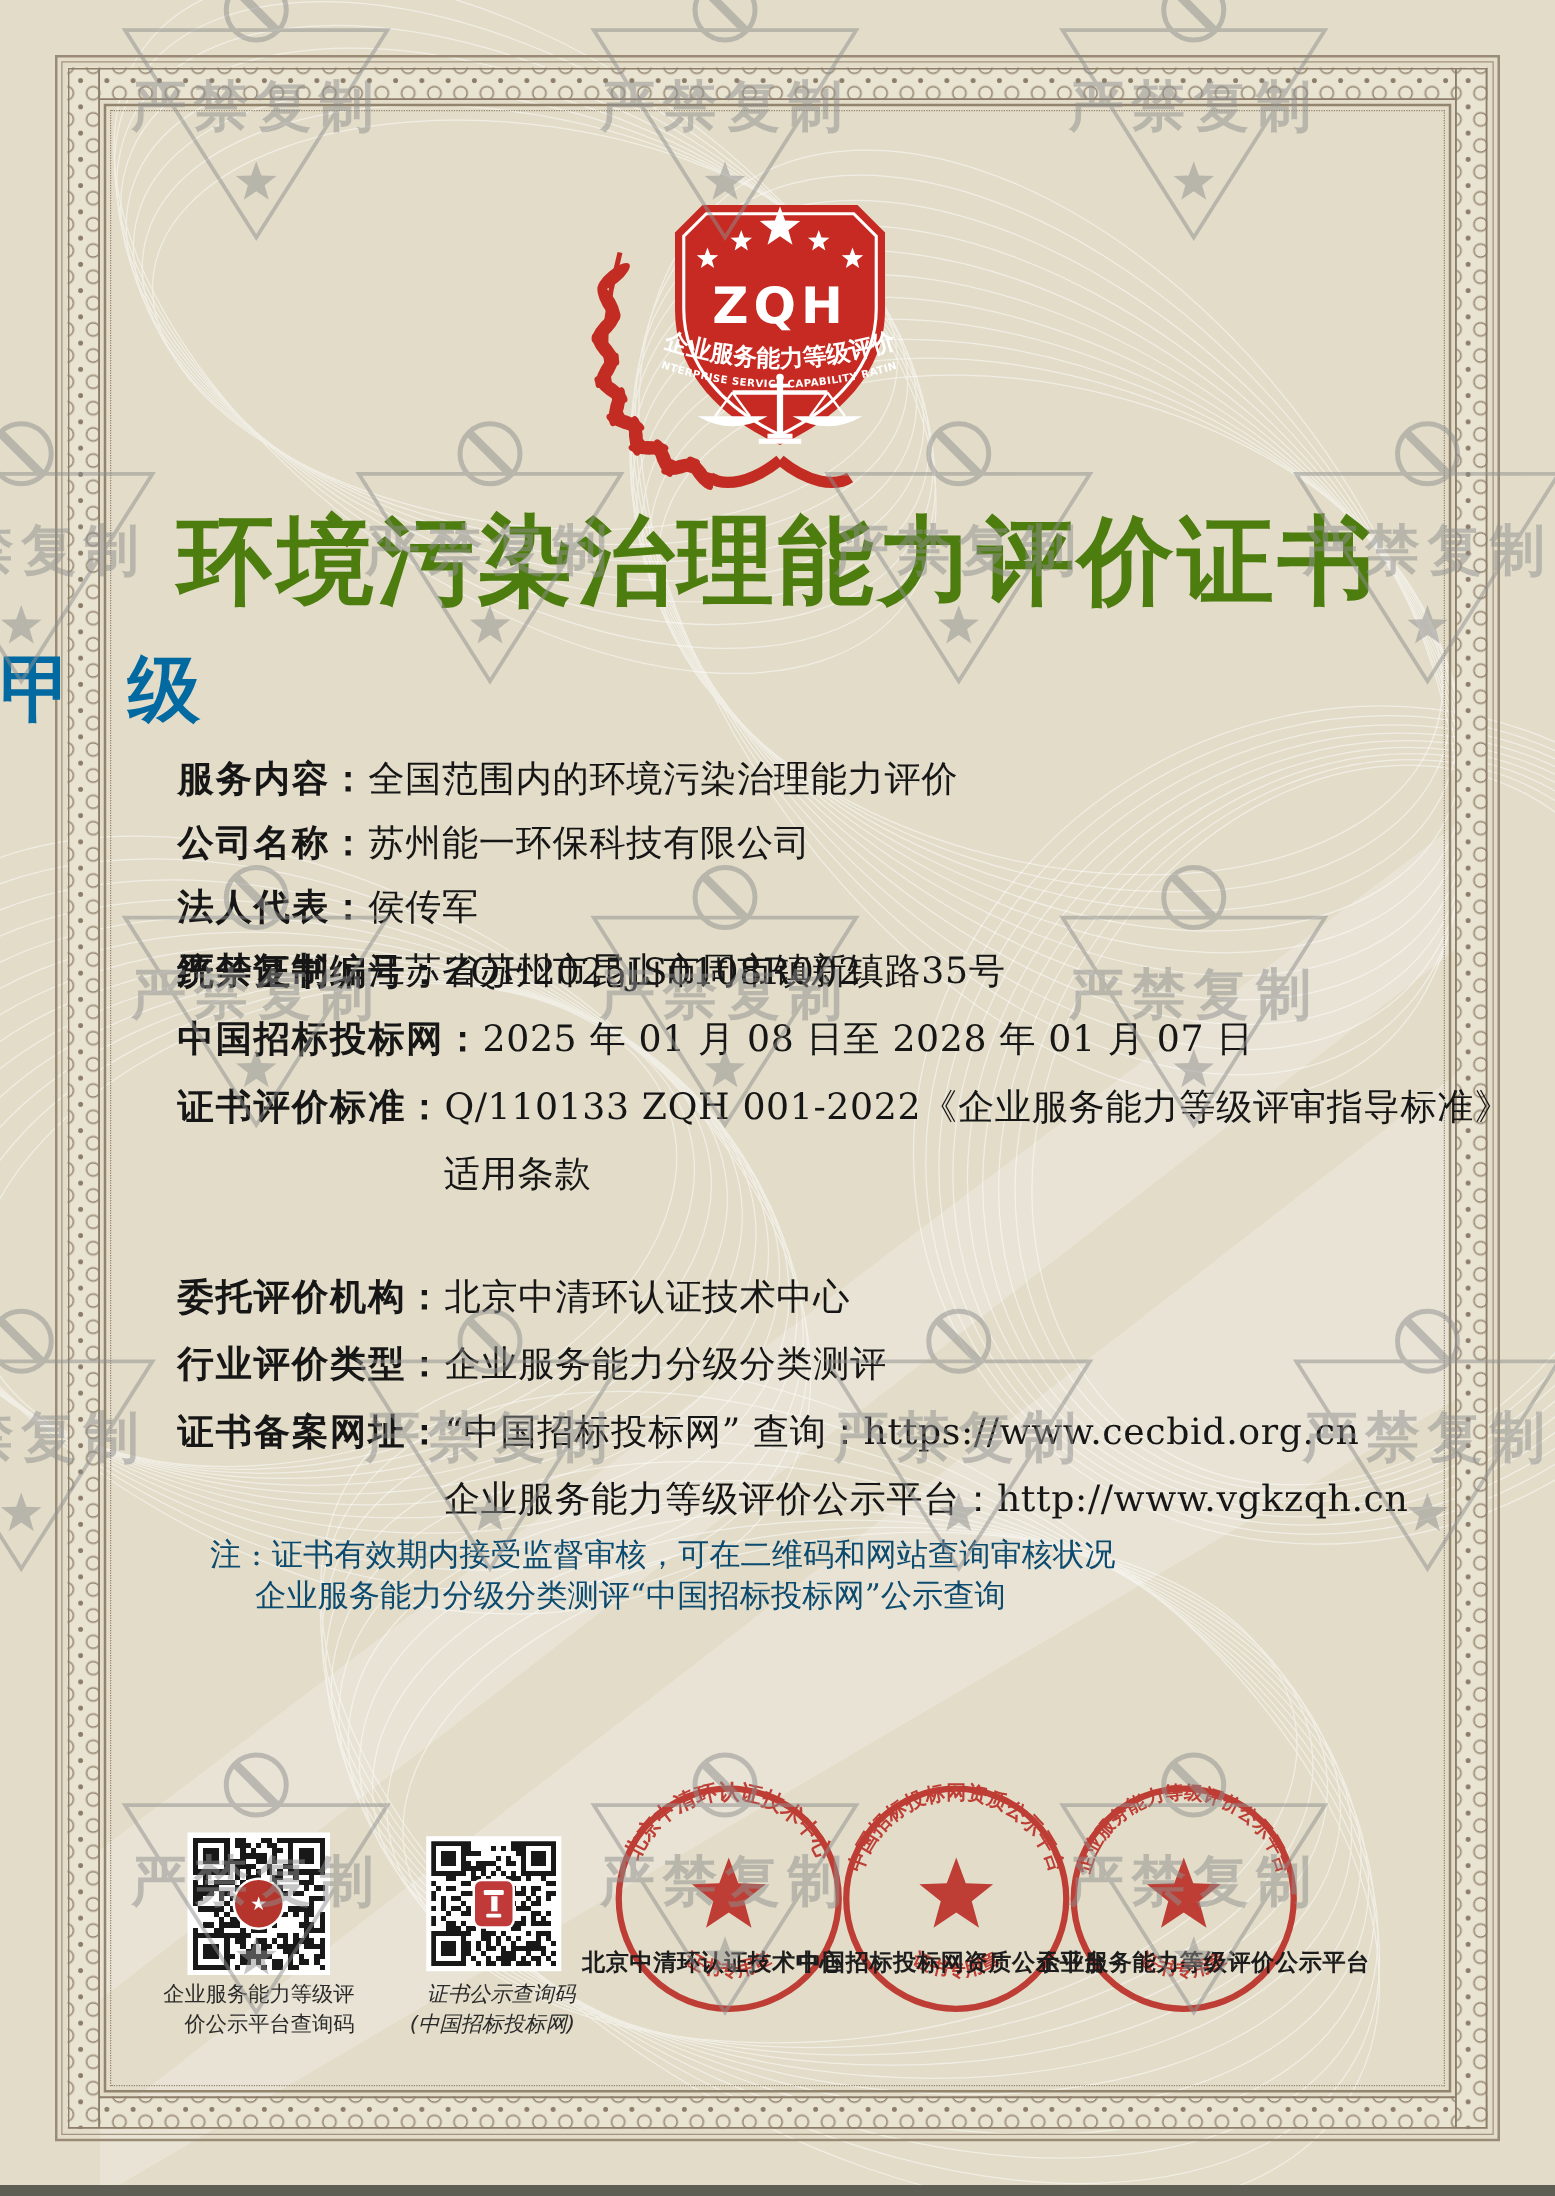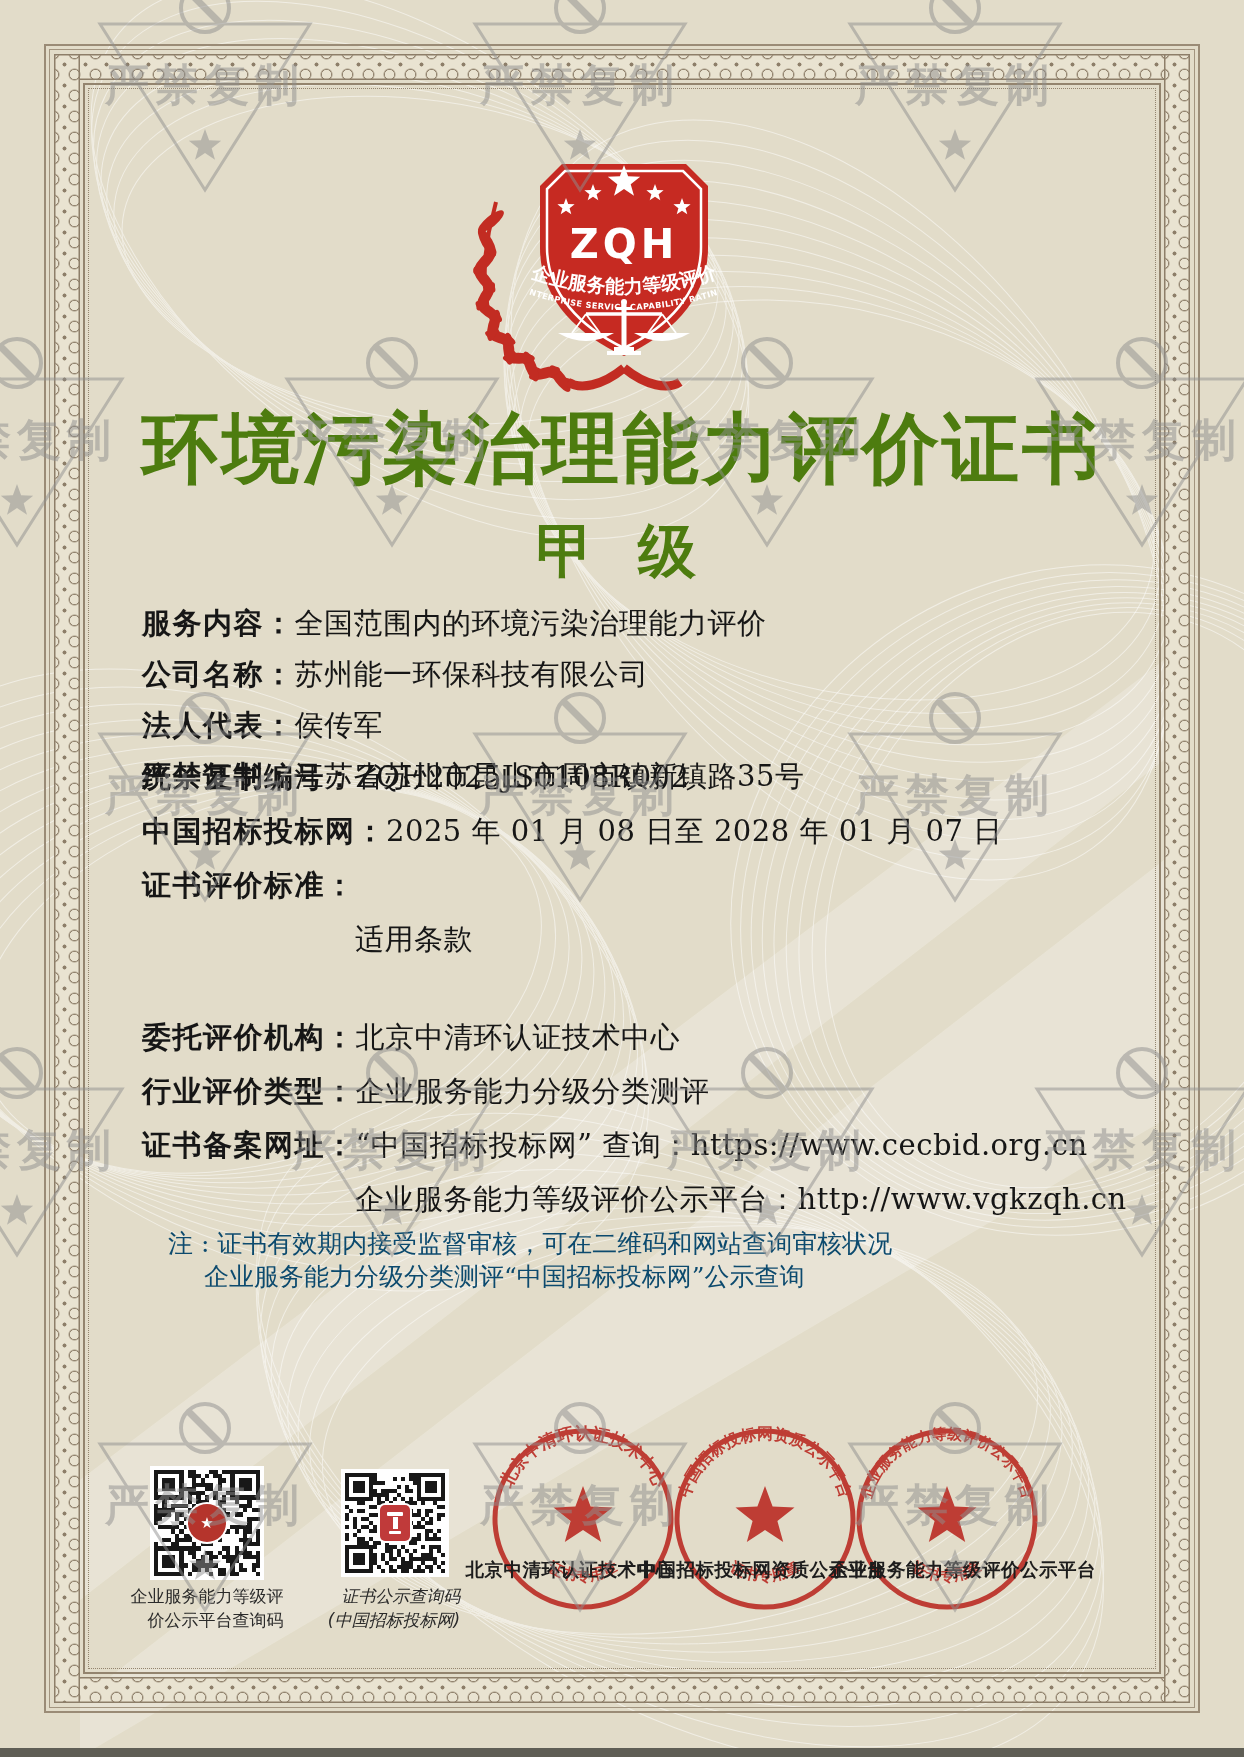--- a/index.html
+++ b/index.html
@@ -24,22 +24,22 @@
   .band-left{top:54px;bottom:54px;left:54px;width:26px;}
   .band-right{top:54px;bottom:54px;right:54px;width:26px;}
   .fl3{inset:83px;border:2px solid #93846e;}
   .fl4{inset:88px;border:1px dotted #93846e;}
   .bottom-strip{position:absolute;left:0;right:0;bottom:0;height:9px;background:#5f5e55;z-index:9;}
   
   #logo{position:absolute;left:422px;top:130px;z-index:4;}
   
   .title{position:absolute;left:0;right:0;top:398px;text-align:center;z-index:4;
          font-size:77px;font-weight:900;letter-spacing:3px;color:#4d7c0f;white-space:nowrap;}
-  .grade{position:absolute;left:0;right:0;top:513px;text-align:center;z-index:4;
-         font-size:58px;font-weight:900;letter-spacing:12px;color:#4d7c0f;white-space:nowrap;}
+  .grade{position:absolute;left:0;right:0;top:513px;z-index:4;
+         font-size:58px;font-weight:900;letter-spacing:12px;color:#0369a1;white-space:nowrap;}
   
   .fgroup{position:absolute;left:142px;z-index:4;color:#161616;}
   .g1{top:604px;}
   .g2{top:758px;}
   .g3{top:1018px;}
   .frow{display:flex;align-items:baseline;white-space:nowrap;}
   .g1 .frow{margin-bottom:11px;}
   .g2 .frow,.g3 .frow{margin-bottom:14px;}
   .flabel{font-weight:700;font-size:29px;letter-spacing:1.5px;flex:0 0 auto;}
   .fvalue{font-family:"DejaVu Serif","Liberation Serif",serif;font-size:29px;letter-spacing:.5px;}
@@ -237,20 +237,21 @@
     <div class="frow">
       <span class="flabel">统一证书编号：</span>
       <span class="fvalue">ZQH2025JS0108R002</span>
     </div>
     <div class="frow">
       <span class="flabel">中国招标投标网：</span>
       <span class="fvalue">2025 年 01 月 08 日至 2028 年 01 月 07 日</span>
     </div>
     <div class="frow">
       <span class="flabel">证书评价标准：</span>
+      <span class="fvalue">Q/110133 ZQH 001-2022《企业服务能力等级评审指导标准》</span>
     </div>
     <div class="frow fcont">
       <span class="fvalue">适用条款</span>
     </div>
   </div>
 
   <div class="fgroup g3">
     <div class="frow">
       <span class="flabel">委托评价机构：</span>
       <span class="fvalue">北京中清环认证技术中心</span>

